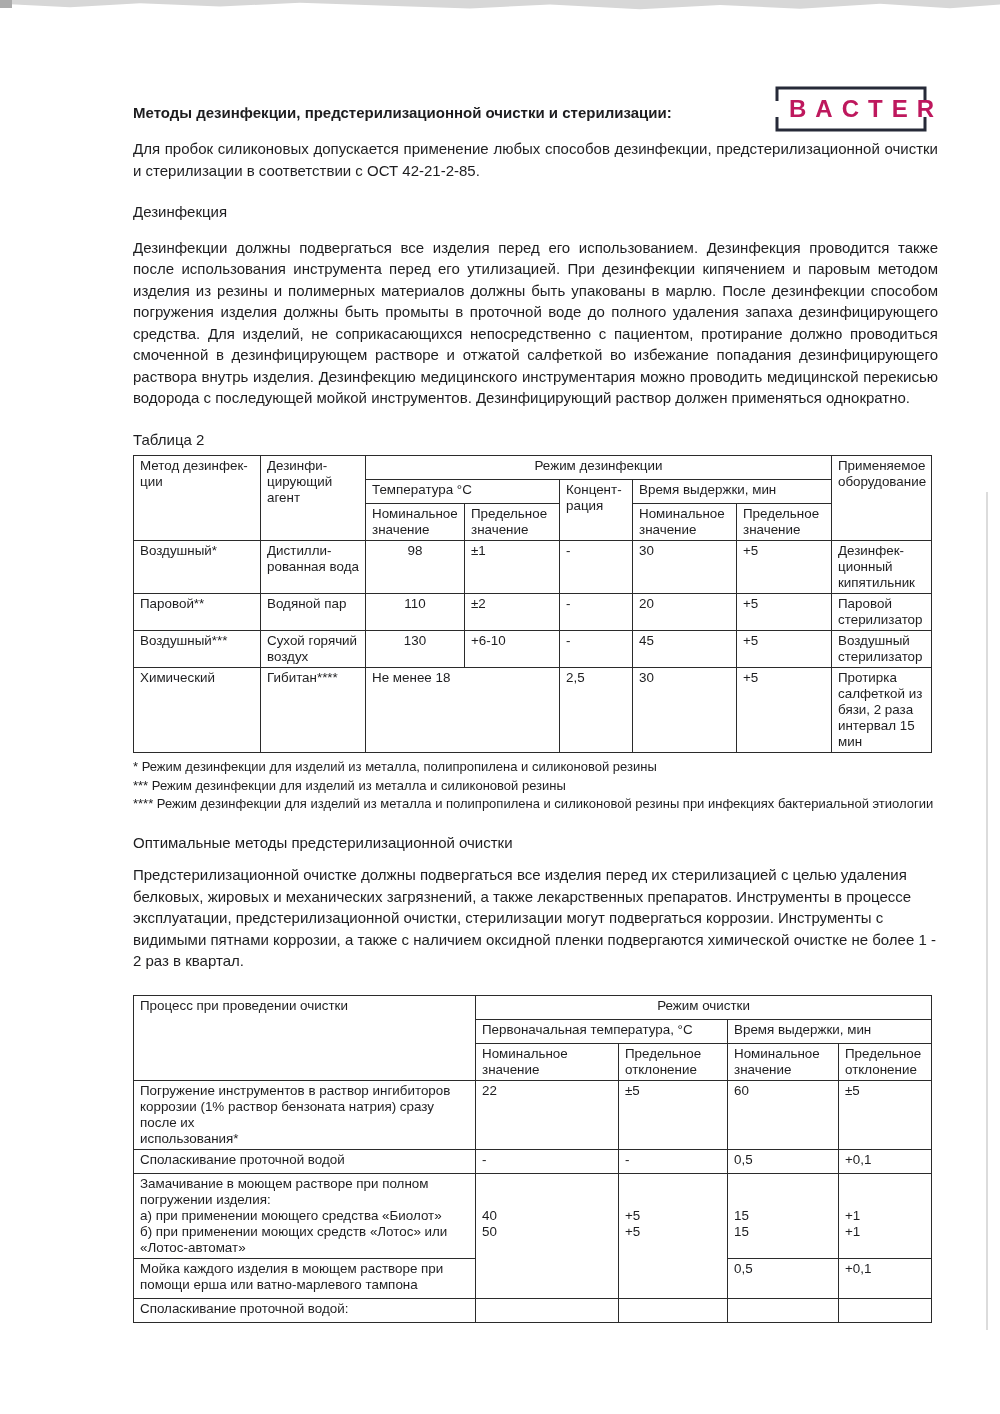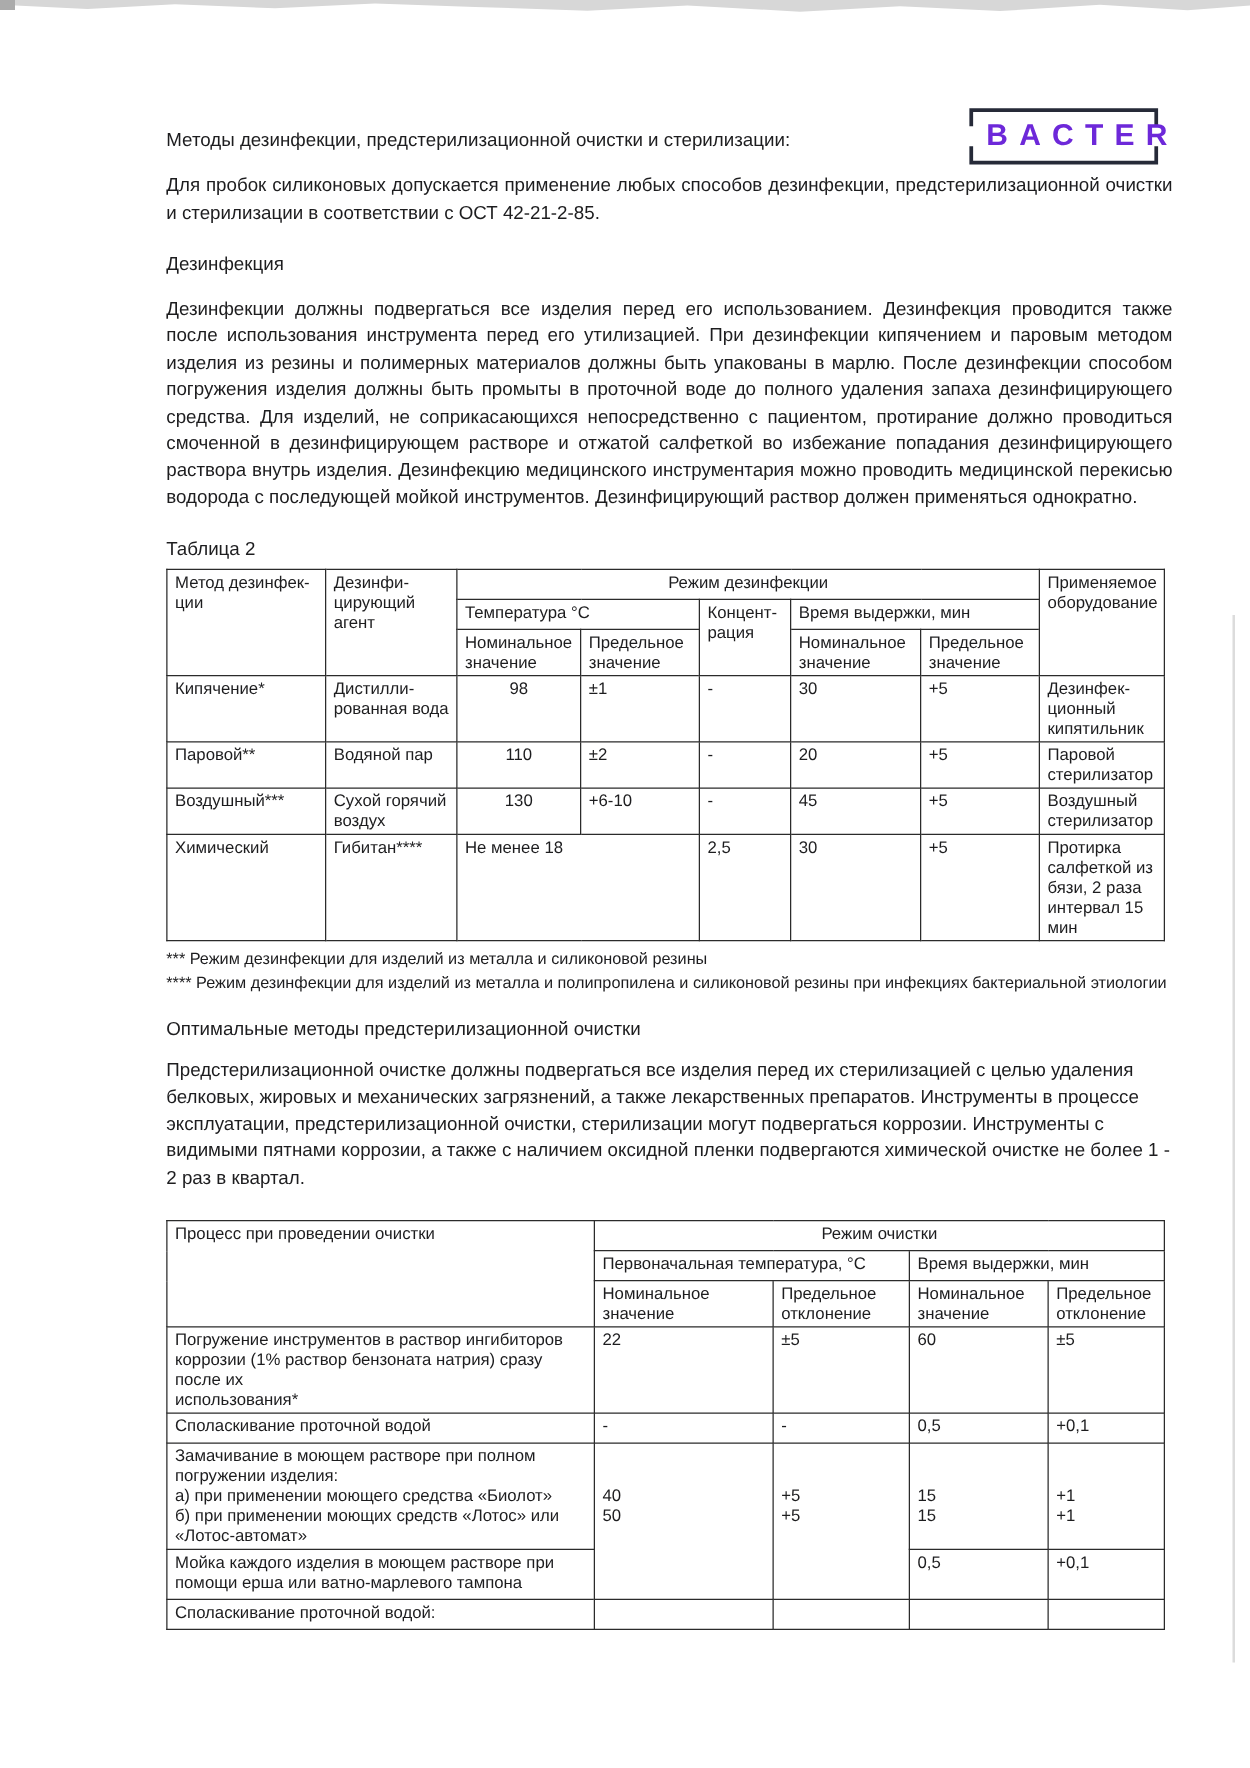--- a/index.html
+++ b/index.html
@@ -10,24 +10,24 @@
   .scan-top{
     position:absolute;top:0;left:0;width:1000px;height:11px;background:#d7d7d7;
     clip-path:polygon(0 0,100% 0,100% 40%,95% 75%,88% 35%,80% 80%,72% 45%,64% 85%,55% 40%,47% 78%,38% 50%,30% 25%,22% 60%,14% 30%,7% 65%,0 35%);
   }
   .scan-corner{position:absolute;top:0;left:0;width:12px;height:8px;background:#ababab;}
   .scan-right{position:absolute;top:492px;left:986px;width:2px;height:838px;background:#dcdcdc;}
   .logo{position:absolute;top:86px;left:775px;width:152px;height:46px;}
   .logo svg{position:absolute;top:0;left:0;}
   .logo-text{
     position:absolute;top:9px;left:14px;width:130px;
-    font-size:24px;letter-spacing:9px;color:#6d28d9;font-weight:600;white-space:nowrap;
+    font-size:24px;letter-spacing:9px;color:#be185d;font-weight:600;white-space:nowrap;
   }
   .content{padding:104px 62px 0 133px;}
-  .doc-title{font-size:15px;font-weight:normal;margin:0 0 17px 0;}
+  .doc-title{font-size:15px;font-weight:bold;margin:0 0 17px 0;}
   p{font-size:15px;line-height:21.5px;margin:0;}
   .just{text-align:justify;}
   .section-head{margin-top:20px;margin-bottom:14px;}
   .section-head2{margin-top:18px;margin-bottom:11px;}
   .body-par{margin-bottom:20px;}
   .pre-par{margin-bottom:23px;}
   .tbl-label{margin-bottom:5px;}
   table{border-collapse:collapse;width:798px;table-layout:fixed;}
   td{
     border:1.6px solid #2b2b2b;vertical-align:top;font-size:13.4px;line-height:16px;
@@ -96,21 +96,21 @@
       <td>Номинальное
 значение</td>
       <td>Предельное
 значение</td>
       <td>Номинальное
 значение</td>
       <td>Предельное
 значение</td>
     </tr>
     <tr class="r1">
-      <td>Кипячение*</td>
+      <td>Воздушный*</td>
       <td>Дистилли-
 рованная вода</td>
       <td class="ctr">98</td>
       <td>±1</td>
       <td>-</td>
       <td>30</td>
       <td>+5</td>
       <td>Дезинфек-
 ционный
 кипятильник</td>
@@ -148,20 +148,21 @@
       <td>Протирка
 салфеткой из
 бязи, 2 раза
 интервал 15
 мин</td>
     </tr>
   </tbody>
     </table>
 
   <div class="footnotes">
+    <div>* Режим дезинфекции для изделий из металла, полипропилена и силиконовой резины</div>
     <div>*** Режим дезинфекции для изделий из металла и силиконовой резины</div>
     <div>**** Режим дезинфекции для изделий из металла и полипропилена и силиконовой резины  при инфекциях бактериальной этиологии</div>
   </div>
 
   <p class="section-head2">Оптимальные методы предстерилизационной очистки</p>
   <p class="pre-par">Предстерилизационной очистке должны подвергаться все изделия перед их стерилизацией с целью удаления белковых, жировых и механических загрязнений, а также лекарственных препаратов. Инструменты в процессе эксплуатации, предстерилизационной очистки, стерилизации могут подвергаться коррозии. Инструменты с видимыми пятнами коррозии, а также с наличием оксидной пленки подвергаются химической очистке не более 1 - 2 раз в квартал.</p>
 
 
   <table class="t3">
     <colgroup>

